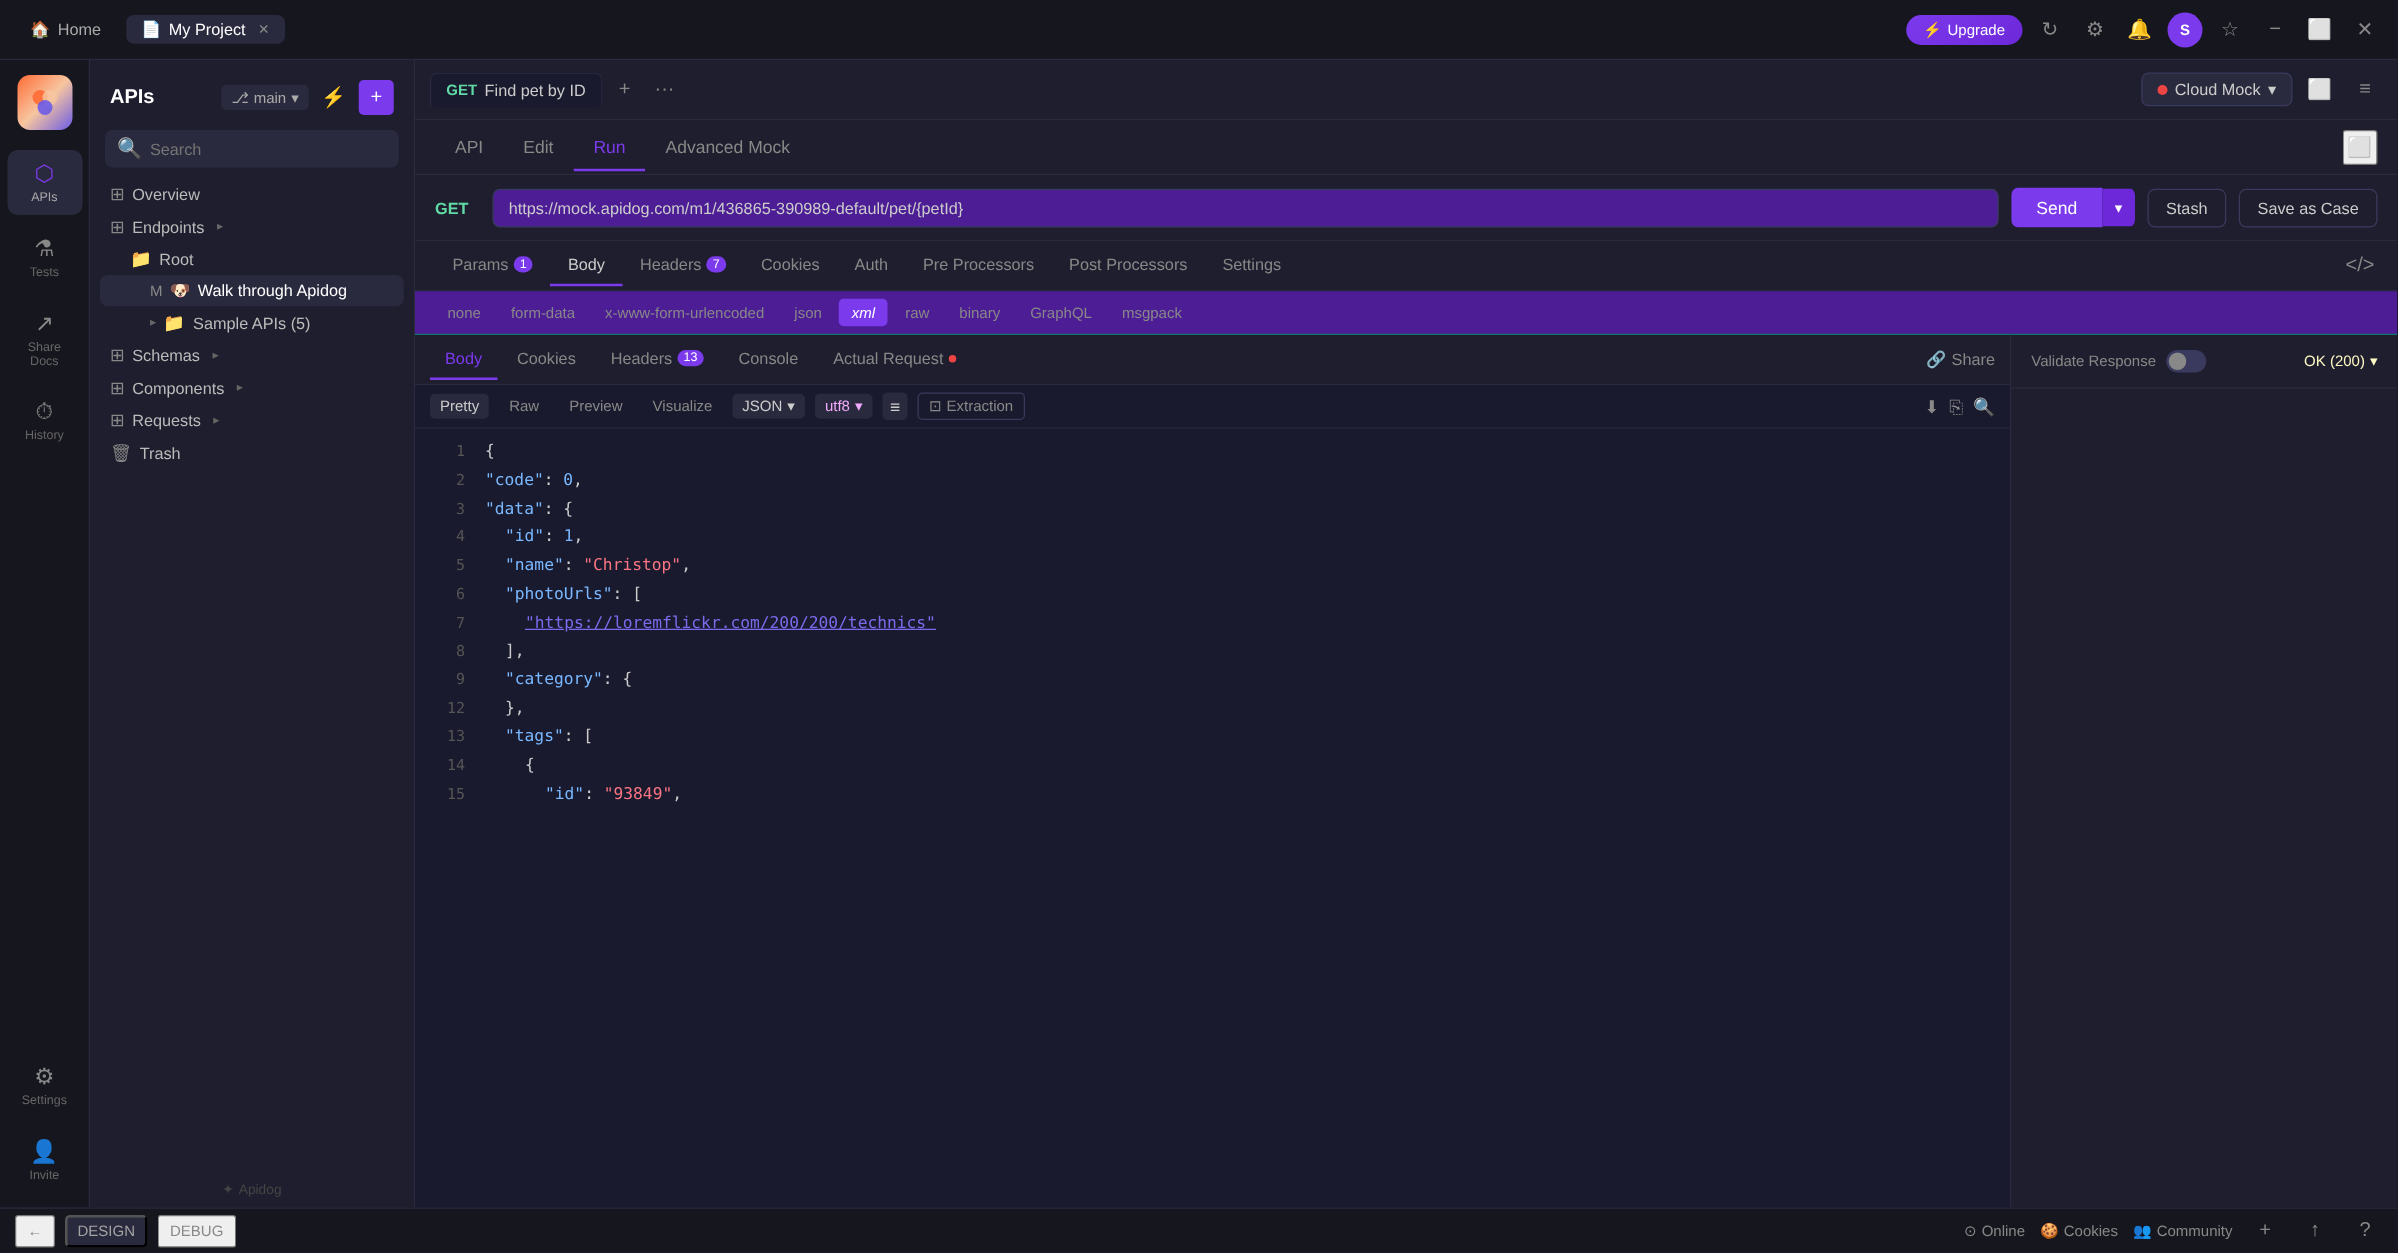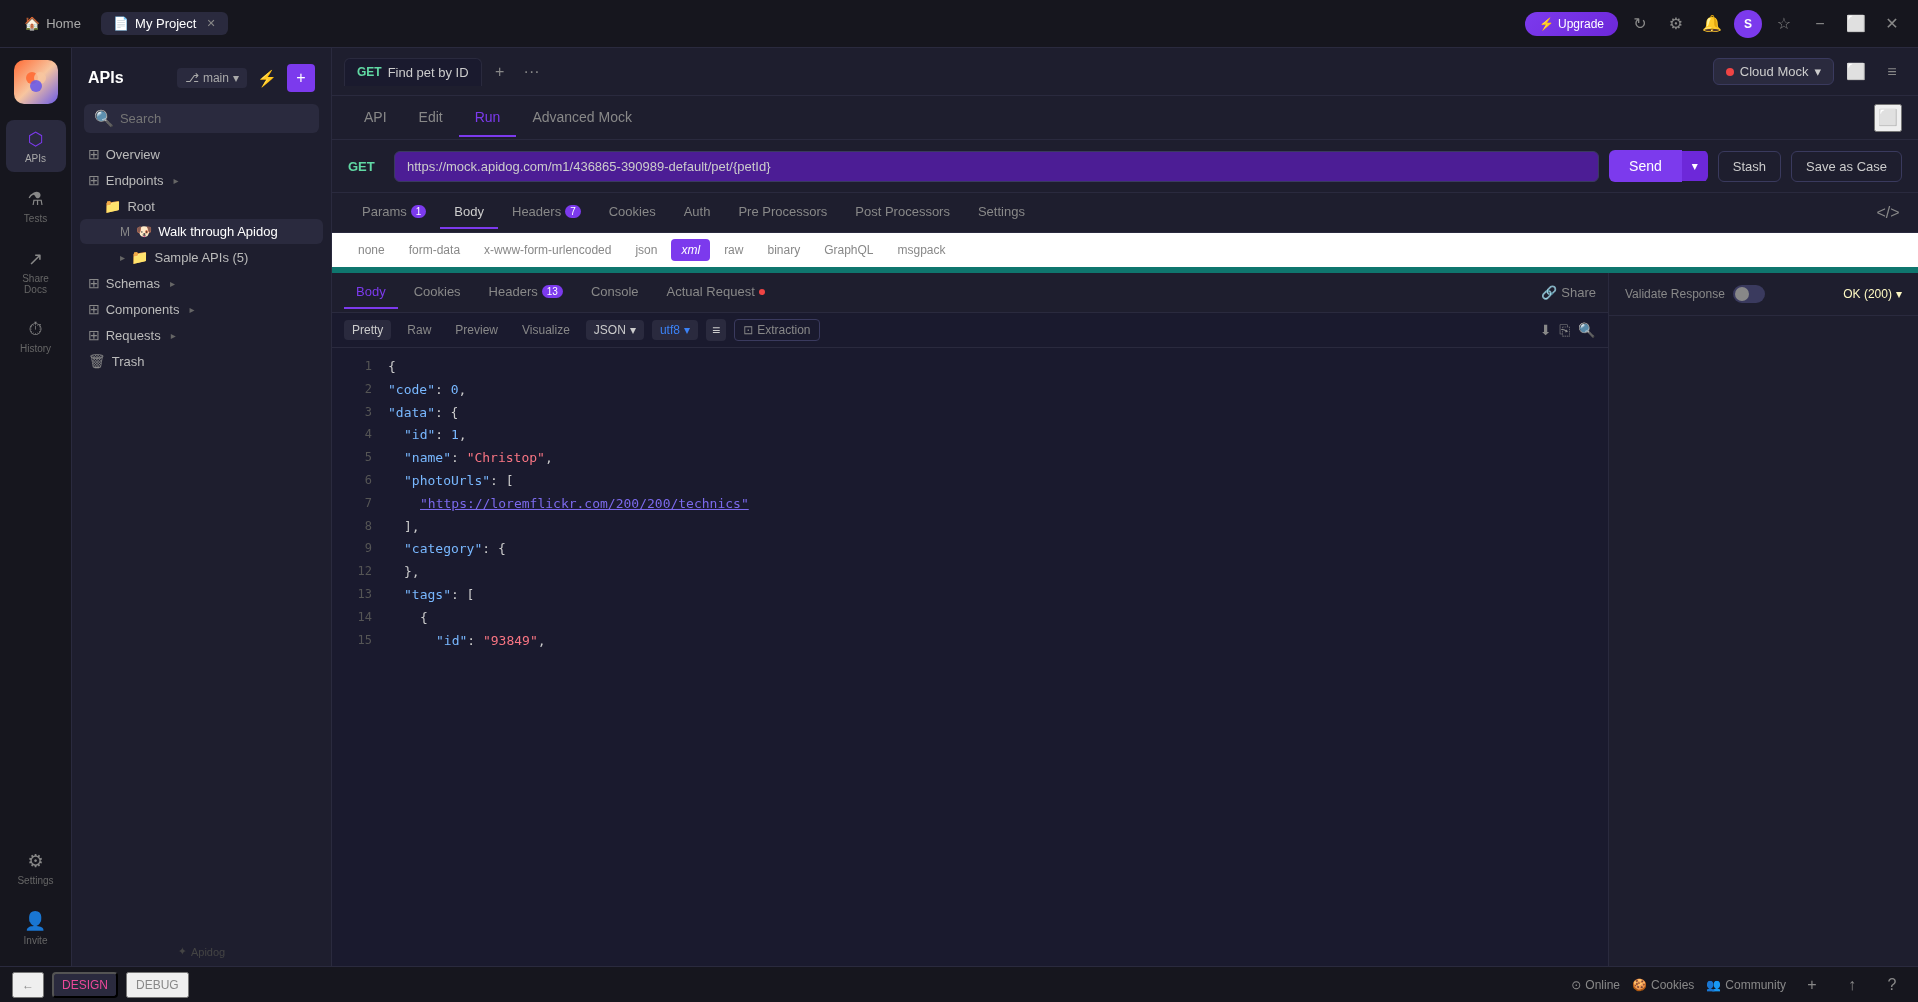--- a/index.html
+++ b/index.html
@@ -421,22 +421,22 @@
       margin-left: auto;
       display: flex;
       align-items: center;
     }
 
     
     .body-subtabs {
       display: flex;
       align-items: center;
       padding: 6px 16px;
-      background: #ffffff;
-      border-bottom: 6px solid #0f766e;
+      background: #4c1d95;
+      border-bottom: 1px solid #0f766e;
       gap: 4px;
       flex-shrink: 0;
     }
     .body-subtab {
       padding: 4px 10px;
       font-size: 12px;
       color: #888;
       cursor: pointer;
       border-radius: 4px;
     }
@@ -535,21 +535,21 @@
       cursor: pointer;
     }
     .encoding-selector {
       display: flex;
       align-items: center;
       gap: 4px;
       background: #2a2a3e;
       border-radius: 4px;
       padding: 3px 8px;
       font-size: 12px;
-      color: #3b82f6;
+      color: #f0abfc;
       cursor: pointer;
     }
     .wrap-btn {
       background: #2a2a3e;
       border-radius: 4px;
       padding: 3px 6px;
       color: #ccc;
       cursor: pointer;
       font-size: 14px;
     }
@@ -676,21 +676,21 @@
       font-size: 12px;
       color: #888;
       cursor: pointer;
       display: flex;
       align-items: center;
       gap: 4px;
     }
     .design-tab {
       background: #2a2a3e;
       border-radius: 4px;
-      color: #ec4899;
+      color: #a3a3a3;
     }
     .bottom-right {
       margin-left: auto;
       display: flex;
       align-items: center;
       gap: 12px;
     }
     .bottom-right-item {
       display: flex;
       align-items: center;

